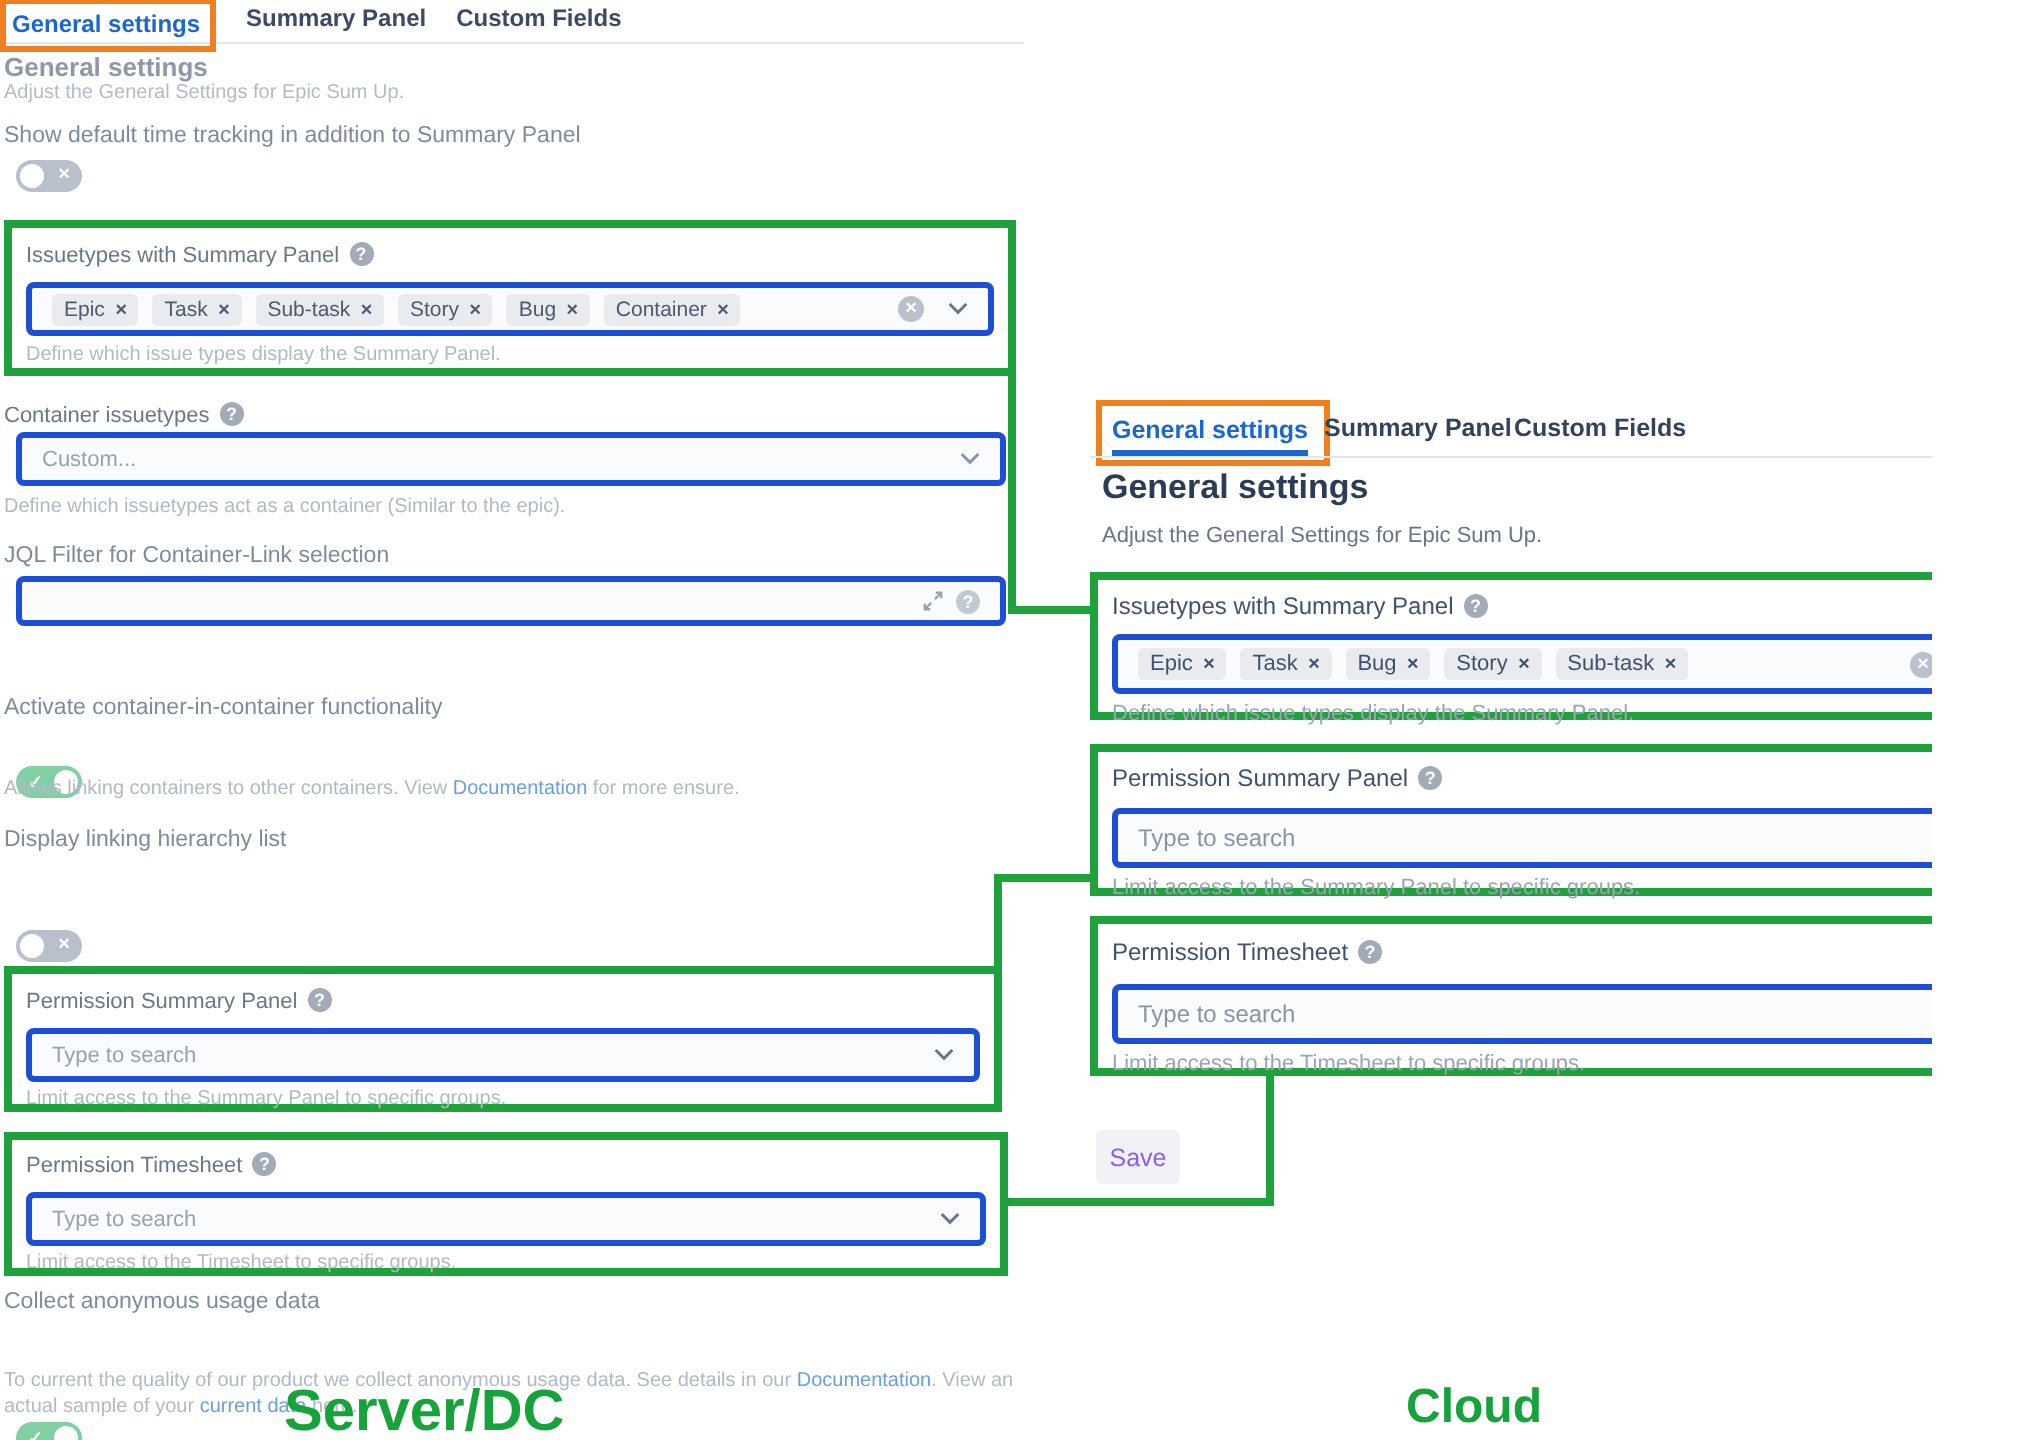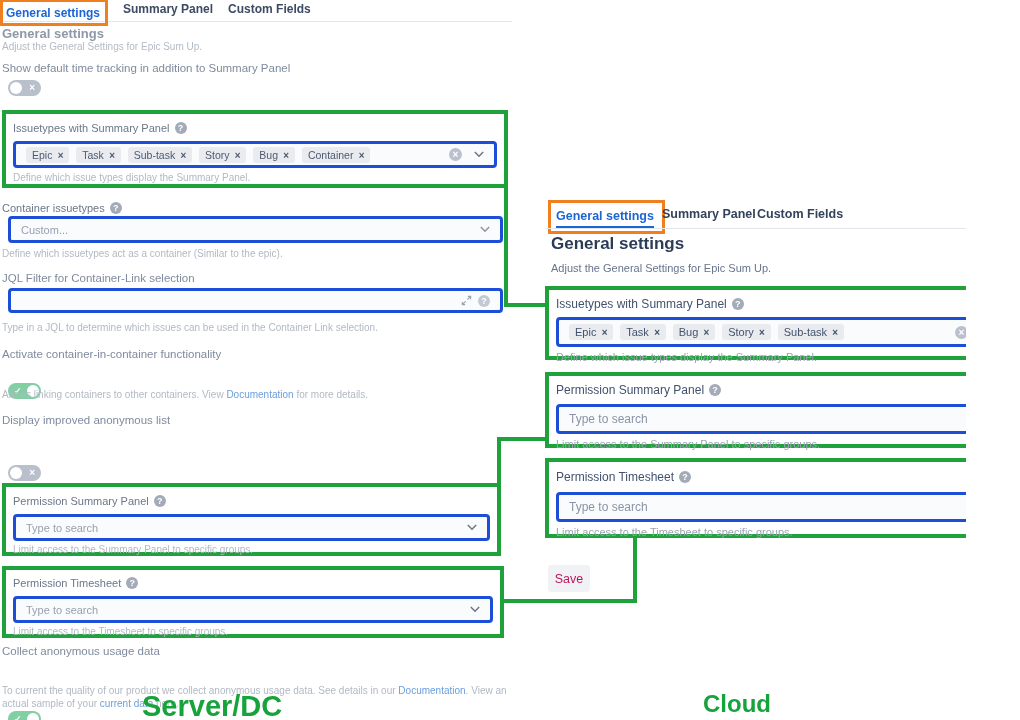--- a/index.html
+++ b/index.html
@@ -40,21 +40,21 @@
   .tag .tag-x::after { content:"×"; font-weight:bold; font-size:10px; }
 
   .hl-green { border:4px solid var(--box_green); }
   .hl-orange { border:3px solid var(--box_orange); }
   .connector { background:var(--box_green); }
 
   .selectbox { background:#fafbfc; border:3px solid #1d4ed8; border-radius:4px;
                display:flex; align-items:center; padding:0 10px; }
   .selectbox .spacer { flex:1; }
 
-  .save-btn { background:#f1f2f5; border:none; border-radius:3px; color:#be185d;
+  .save-btn { background:#f1f2f5; border:none; border-radius:3px; color:#8b5cf6;
               font-size:12.5px; font-family:"Liberation Sans",sans-serif;
               width:42px; height:27px; cursor:pointer;text-align:center; }
 
   .platform-label { font-weight:bold; color:#17a33b; }
 
   a.doclink { color:var(--link_blue); text-decoration:none; cursor:pointer; }
 
   
   #left-panel { left:0; top:0; width:514px; height:720px; }
   #left-panel .tabs-row { left:0; top:0; width:512px; height:22px; border-bottom:1px solid #e2e5ea;
@@ -161,31 +161,30 @@
     <div class="abs l-help" style="left:2px; top:248px;">Define which issuetypes act as a container (Similar to the epic).</div>
 
     <div class="abs l-label" style="left:2px; top:272px;">JQL Filter for Container-Link selection</div>
     <div class="abs selectbox" style="left:8px; top:288px; width:495px; height:25px;">
       <span class="spacer"></span>
       <svg width="11" height="11" viewBox="0 0 12 12" style="margin-right:6px;">
           <path d="M7.5 1.5h3v3M10.5 1.5L7 5M4.5 10.5h-3v-3M1.5 10.5L5 7" fill="none" stroke="#9aa3b2" stroke-width="1.3"></path>
         </svg>
       <span class="q-icon lite" style="margin-left:0;"></span>
     </div>
-    <div class="abs l-help" style="left:2px; top:322px;">Type in a JQL to determine which issues can be used in the Container Link selection.</div>
 
     <div class="abs l-label" style="left:2px; top:348px;">Activate container-in-container functionality</div>
     <div class="abs toggle on" style="left:8px; top:367px;">
         <span class="knob"></span>
       </div>
     <div class="abs l-help" style="left:2px; top:389px;">
-      <span>Allows linking containers to other containers. View </span><a class="doclink">Documentation</a><span> for more details.</span>
-    </div>
-
-    <div class="abs l-label" style="left:2px; top:414px;">Display improved anonymous list</div>
+      <span>Allows linking containers to other containers. View </span><a class="doclink">Documentation</a><span> for more ensure.</span>
+    </div>
+
+    <div class="abs l-label" style="left:2px; top:414px;">Display linking hierarchy list</div>
     <div class="abs toggle off" style="left:8px; top:433px;">
         <span class="knob"></span>
       </div>
 
     <div class="abs hl-green" style="left:2px; top:483px; width:499px; height:73px;">
       <div style="padding:4px 0 0 7px;">
         <span class="l-boxlabel">Permission Summary Panel</span><span class="q-icon"></span>
       </div>
       <div class="selectbox l-select" style="margin:5px 7px 0 7px;">
         <span>Type to search</span>

